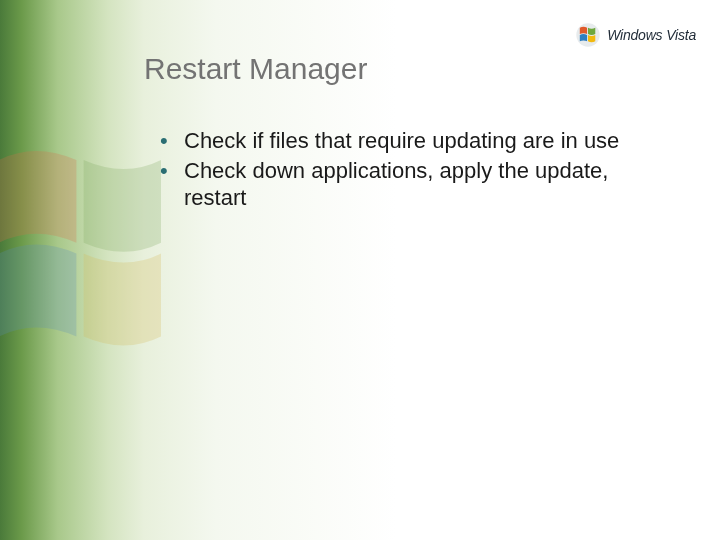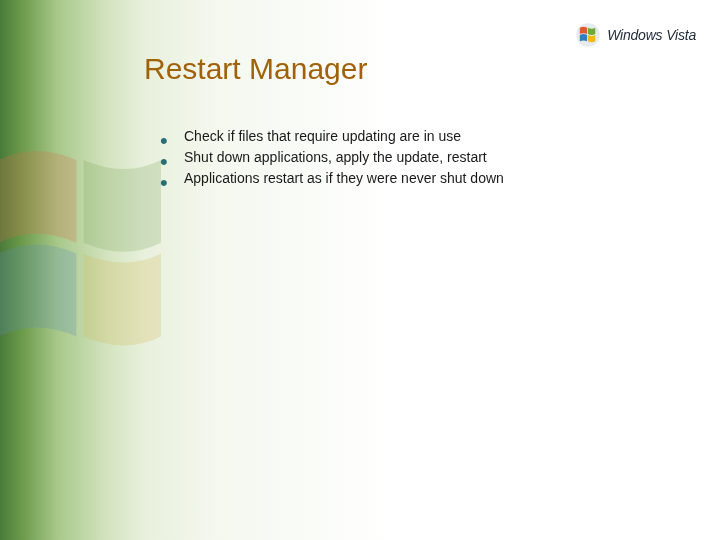--- a/index.html
+++ b/index.html
@@ -46,34 +46,34 @@
     }
     .logo-text .vista {
       font-weight: 400;
     }
     .title {
       position: absolute;
       left: 144px;
       top: 52px;
       font-family: Verdana, Geneva, sans-serif;
       font-size: 30px;
-      color: #a16207;
+      color: #737373;
       font-weight: 400;
     }
     .bullets {
       position: absolute;
       left: 160px;
       top: 128px;
       width: 500px;
       list-style: none;
     }
     .bullets li {
       position: relative;
       padding-left: 24px;
-      font-size: 14px;
+      font-size: 22px;
       line-height: 1.2;
       color: #1a1a1a;
       margin-bottom: 4px;
     }
     .bullets li::before {
       content: "•";
       position: absolute;
       left: 0;
       top: 0;
       color: #2a6e73;
@@ -106,17 +106,16 @@
     </svg>
     <span class="logo-text">
       <span>Windows</span> <span class="vista">Vista</span>
     </span>
   </div>
 
   <h1 class="title">Restart Manager</h1>
 
   <ul class="bullets">
     <li>Check if files that require updating are in use</li>
-    <li>Shut down applications, apply the update, restart</li>
-    <li>Applications restart as if they were never shut down</li>
+    <li>Check down applications, apply the update, restart</li>
   </ul>
 
 </div>
 
 </body></html>

